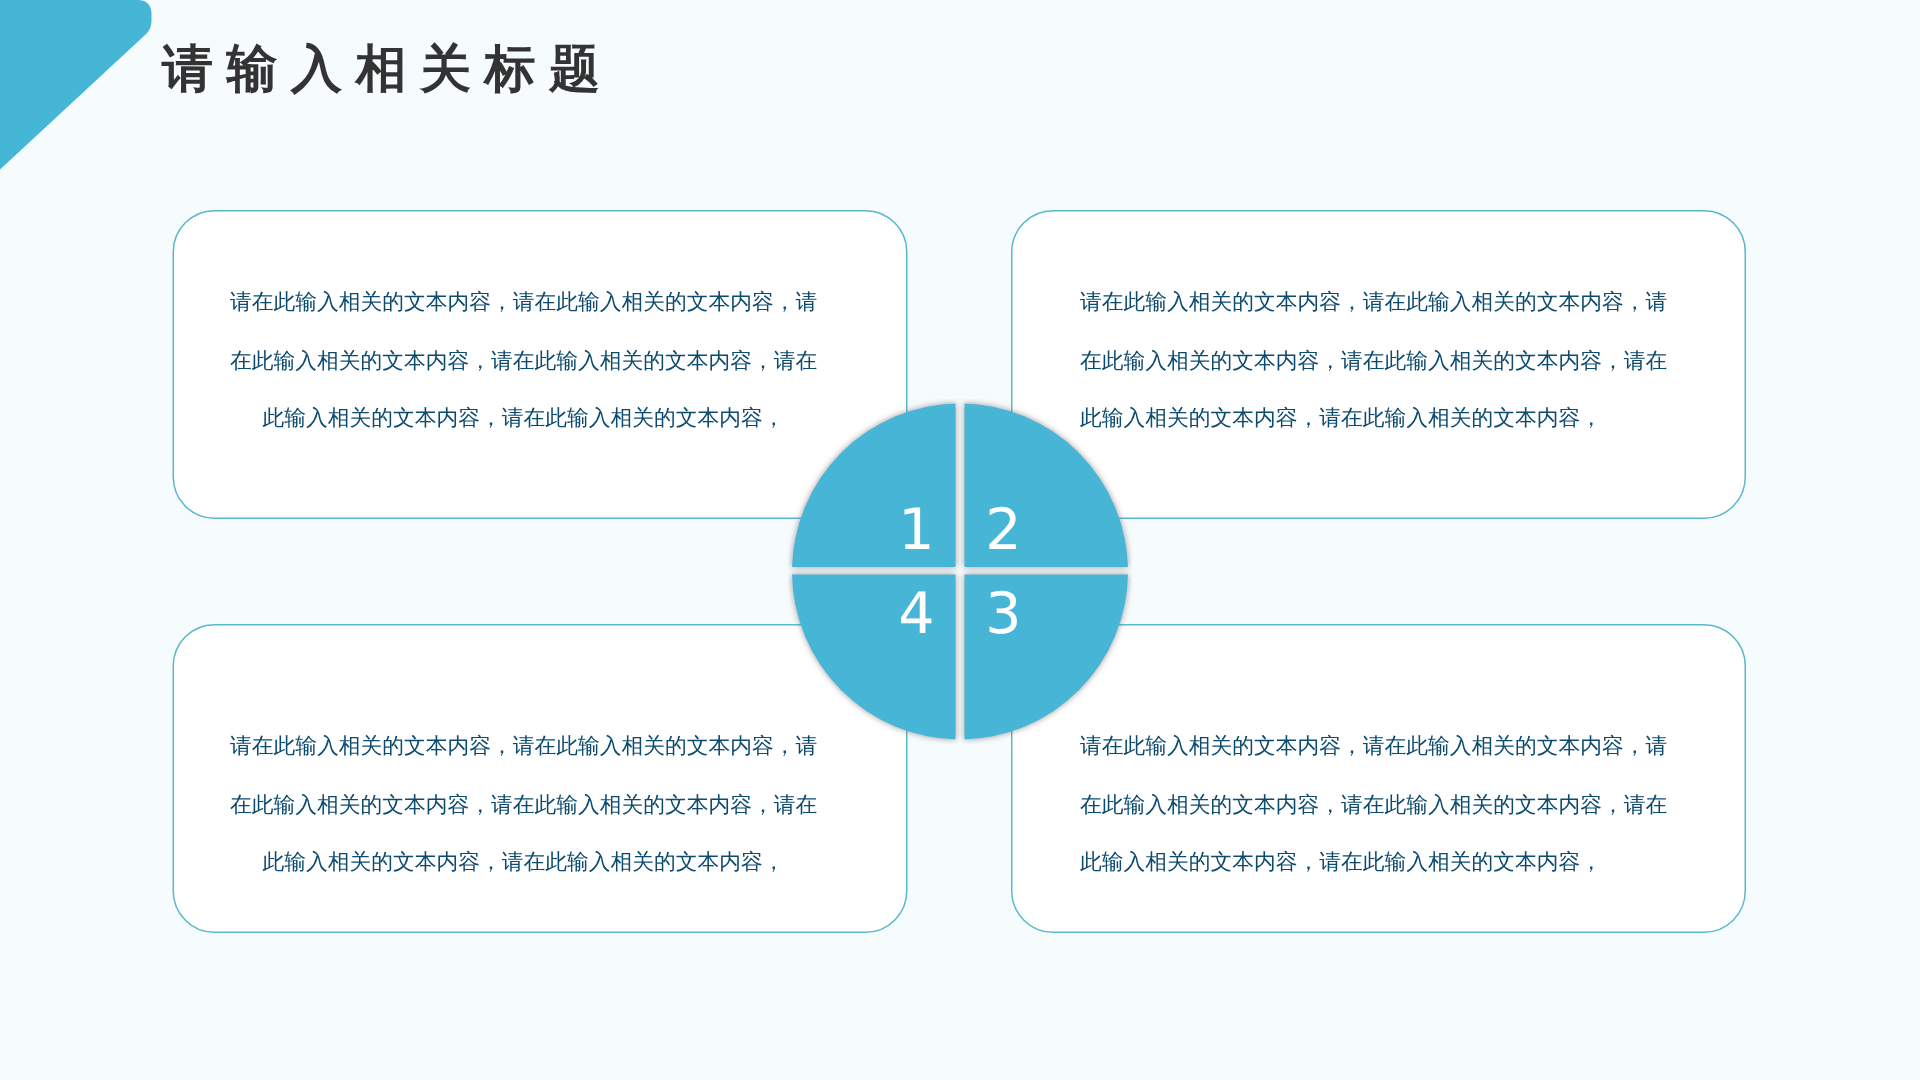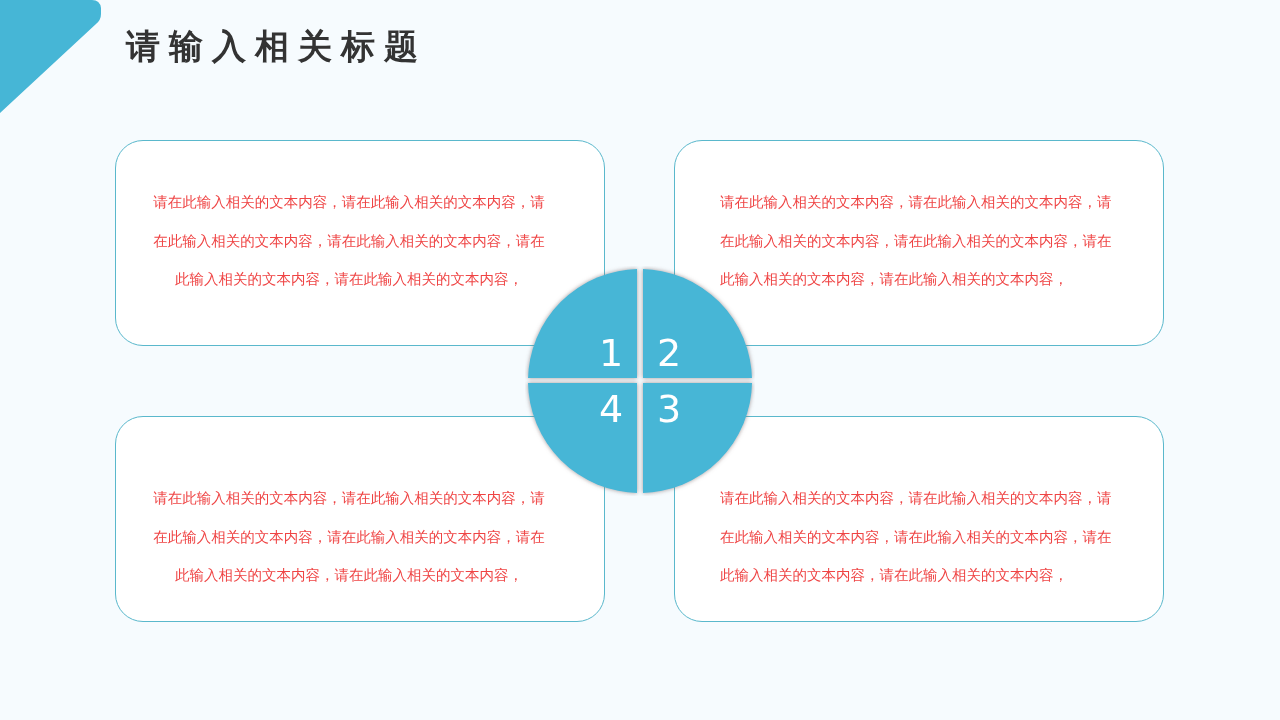--- a/index.html
+++ b/index.html
@@ -5,31 +5,31 @@
   html, body { margin: 0; padding: 0; }
   body {
     width: 1280px; height: 720px; position: relative; overflow: hidden;
     background: #f6fbfe;
     font-family: "DejaVu Serif", "Liberation Serif", serif;
   }
   .corner-shape {
     position: absolute; left: 0; top: 0; width: 110px; height: 115px;
   }
   .title {
-    position: absolute; left: 126px; top: 22px;
+    position: absolute; left: 108px; top: 22px;
     font-size: 34px; font-weight: bold; color: #333333;
     letter-spacing: 9px; line-height: 48px;
   }
   .card {
     position: absolute; width: 490px; height: 206px;
     border: 1.5px solid #5ab8cc; border-radius: 28px;
     background: #ffffff; box-sizing: border-box;
   }
   .card .text {
-    position: absolute; font-size: 14.5px; color: #ef4444;
+    position: absolute; font-size: 14.5px; color: #0c4a6e;
     line-height: 38.5px; width: 440px;
   }
   .card-1 { left: 115px; top: 140px; }
   .card-2 { left: 674px; top: 140px; }
   .card-3 { left: 674px; top: 416px; }
   .card-4 { left: 115px; top: 416px; }
   .card-1 .text, .card-4 .text { left: 13px; text-align: center; text-align-last: center; }
   .card-1 .text { top: 42px; }
   .card-4 .text { top: 62px; }
   .card-2 .text, .card-3 .text { left: 45px; text-align: left; }

